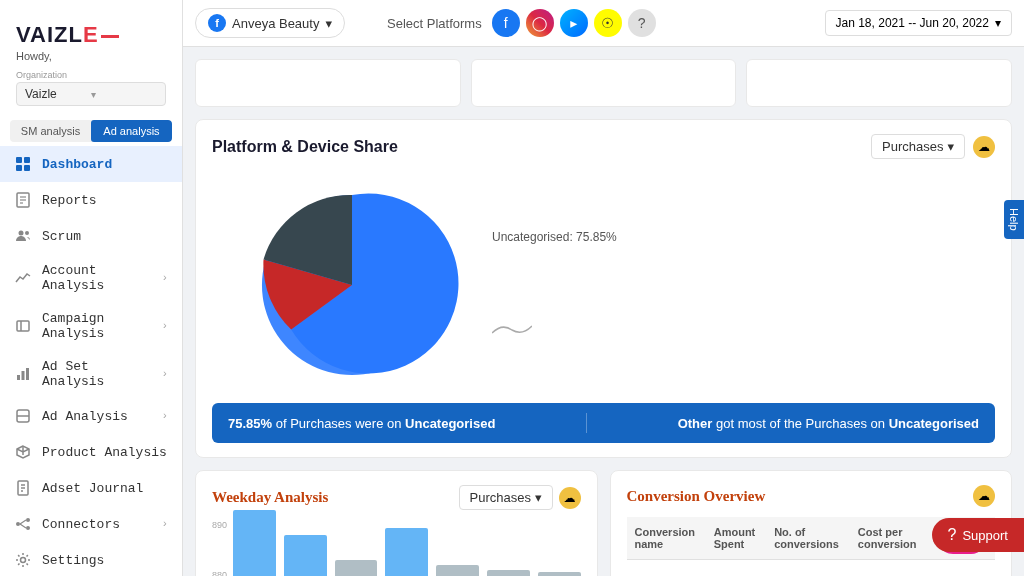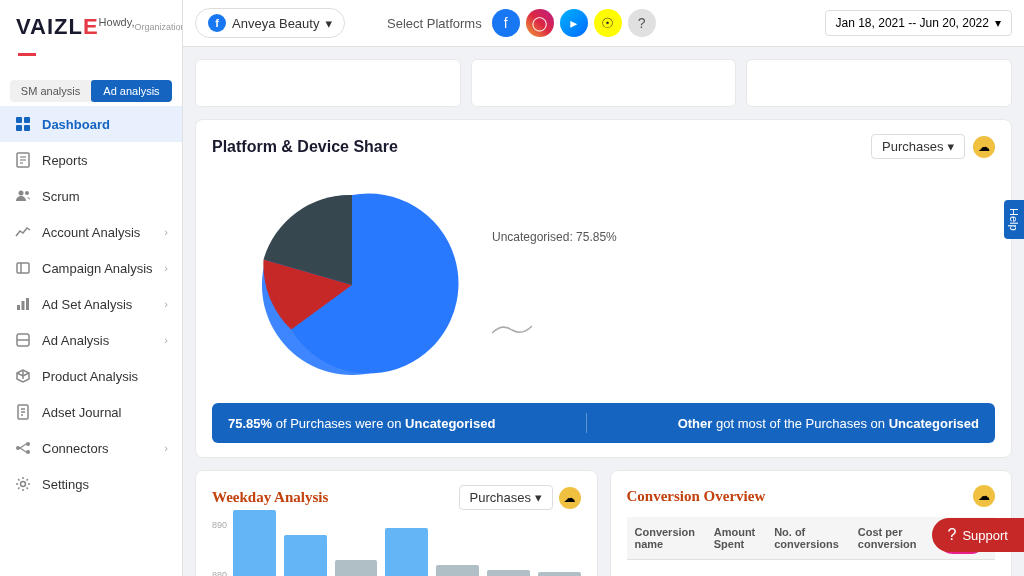--- a/index.html
+++ b/index.html
@@ -12,20 +12,22 @@
       background: #fff;
       height: 576px;
       display: flex;
       flex-direction: column;
       border-right: 1px solid #e0e0e0;
       overflow: hidden;
     }
     .sidebar-logo {
       padding: 14px 16px 6px;
       display: flex;
+      flex-direction: column;
+      margin-top: 8px;
     }
     .logo-text {
       font-size: 22px;
       font-weight: 900;
       color: #1a1a2e;
       letter-spacing: 1px;
     }
     .logo-text span { color: #e63946; }
     .logo-dash {
       display: inline-block;
@@ -74,21 +76,21 @@
       font-size: 11px;
       cursor: pointer;
       color: #555;
     }
     .analysis-tab.active {
       background: #1565c0;
       color: #fff;
       border-radius: 3px;
     }
 
-    .sidebar-nav { flex: 1; overflow-y: auto; padding-bottom: 15px; }
+    .sidebar-nav { flex: 1; overflow-y: auto; padding-bottom: 15px; font-family: Liberation Mono, monospace; }
     .nav-item {
       display: flex;
       align-items: center;
       padding: 9px 14px;
       font-size: 13px;
       color: #333;
       cursor: pointer;
       gap: 10px;
     }
     .nav-item.active { background: #e8f0fe; color: #1565c0; font-weight: 600; }

